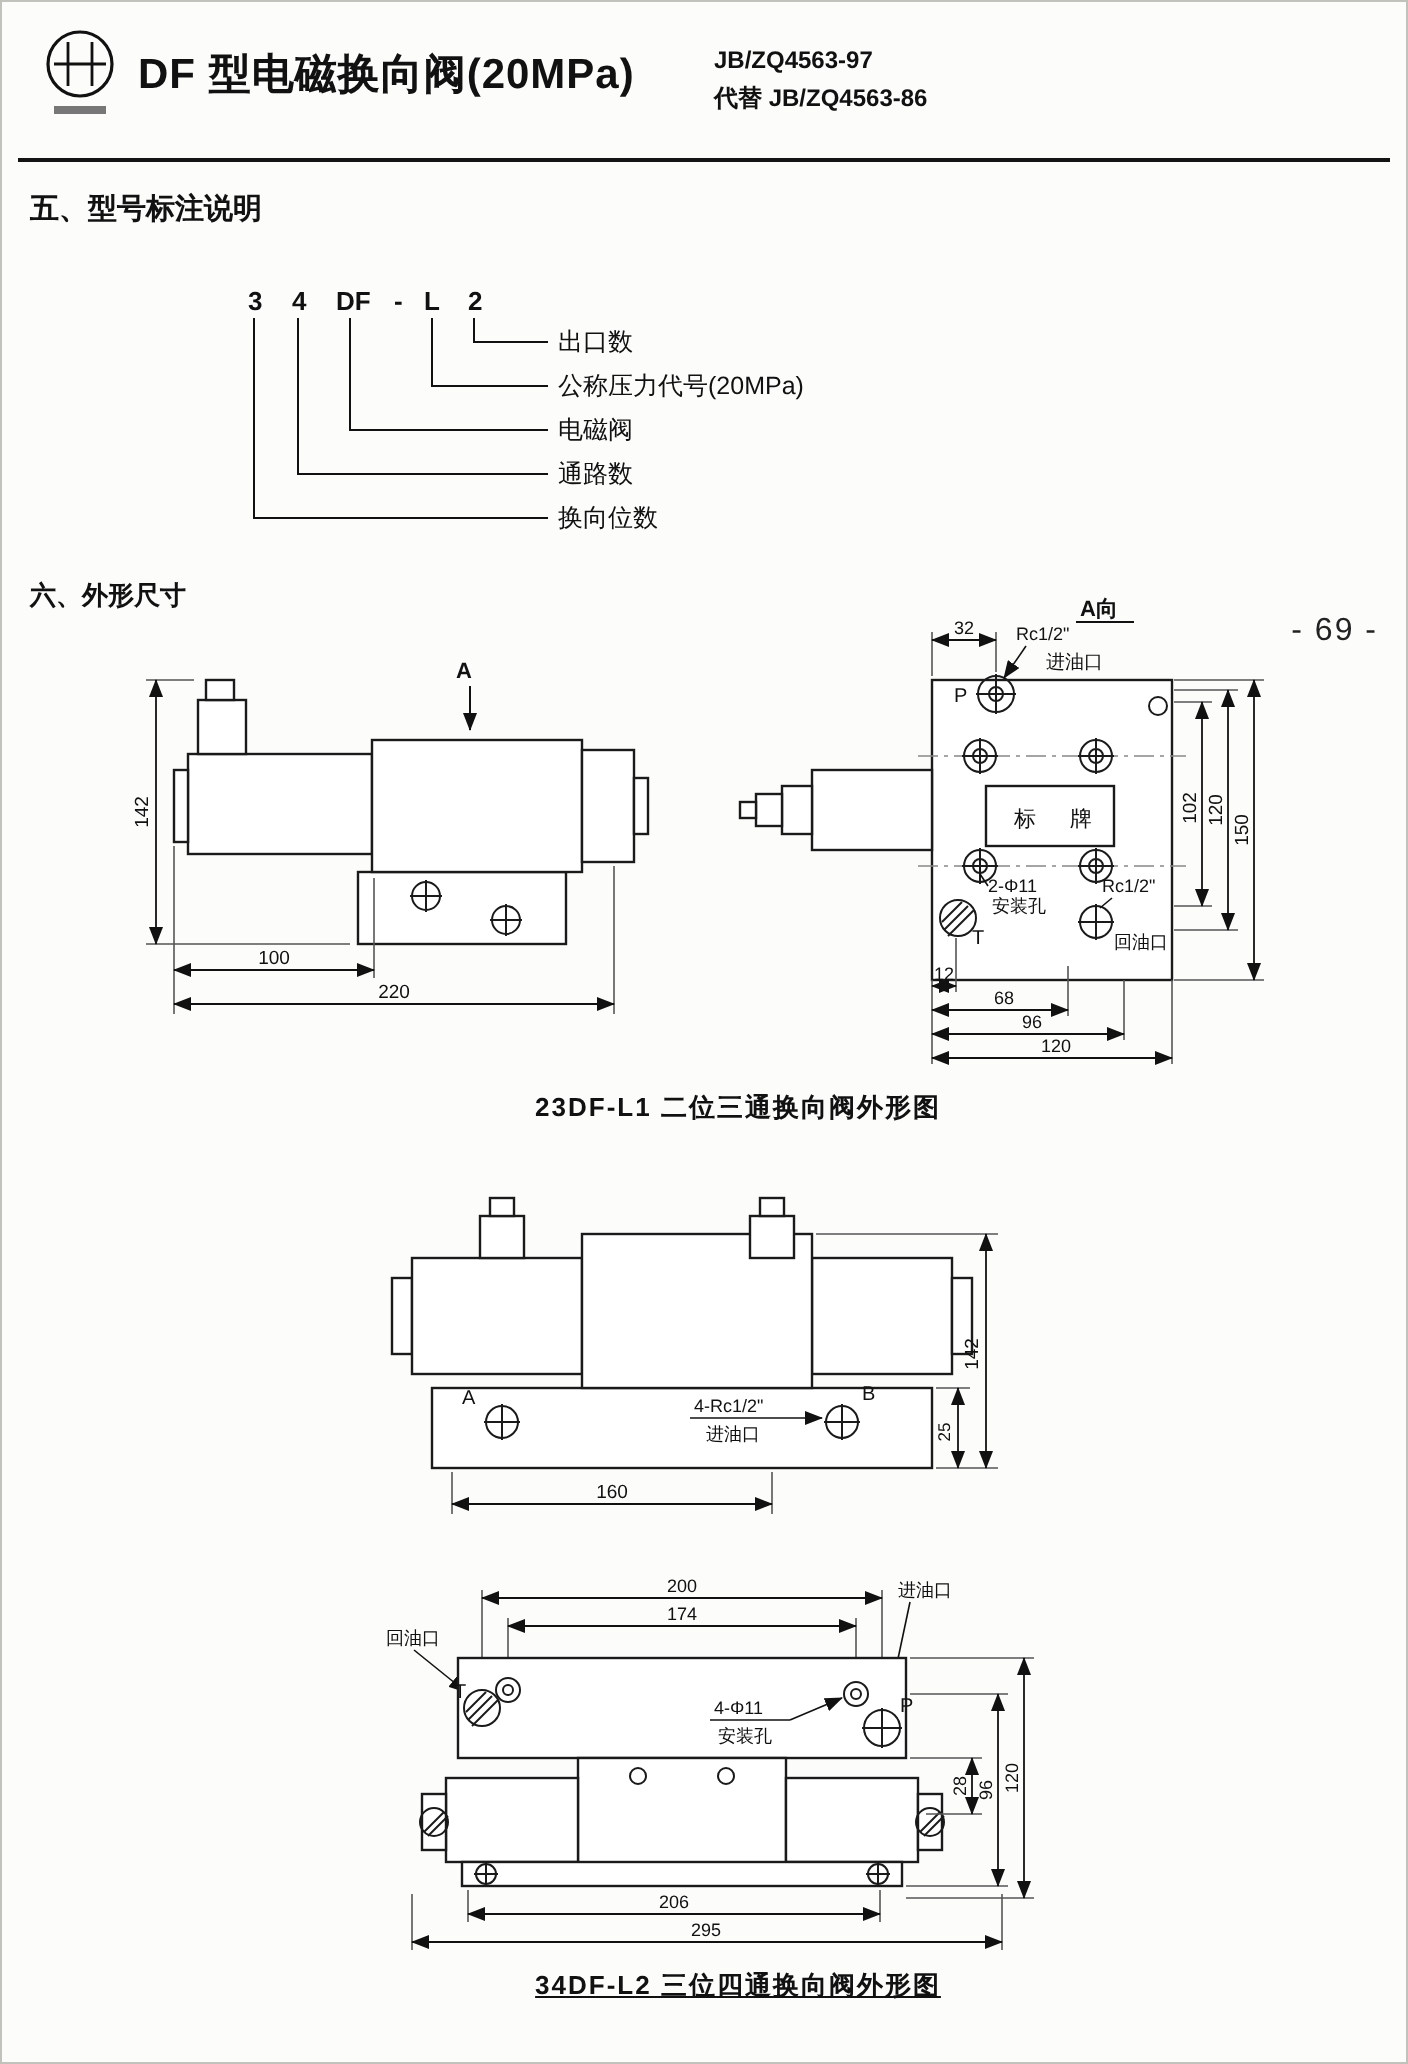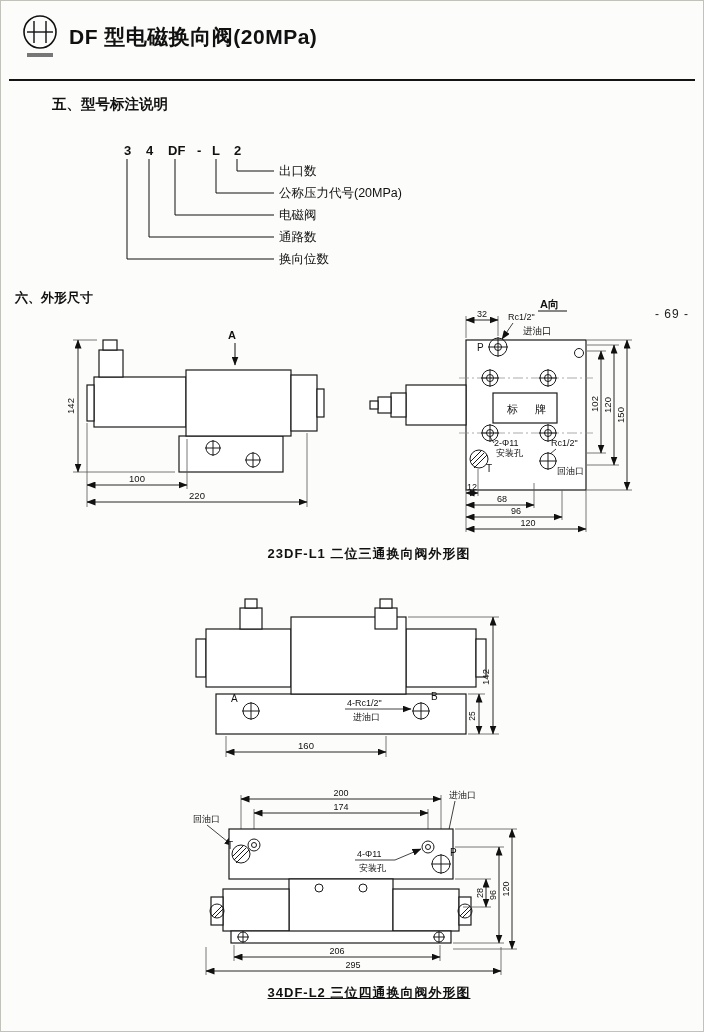--- a/index.html
+++ b/index.html
@@ -6,23 +6,23 @@
   html,body { background:#e9e9e5; }
   body { font-family:"Liberation Sans", sans-serif; color:#111; }
   .page { position:relative; width:704px; height:1032px; margin:0 auto; background:#fcfcfa; border:1px solid #c2c2bd; overflow:hidden; }
 
   .header { position:absolute; top:10px; left:16px; right:16px; height:62px; }
   .logo { position:absolute; left:2px; top:2px; }
   .title { position:absolute; left:52px; top:12px; font-size:21px; font-weight:bold; letter-spacing:0.5px; white-space:nowrap; }
   .standards { position:absolute; left:340px; top:10px; font-size:12px; font-weight:bold; line-height:1.55; white-space:nowrap; }
   .rule { position:absolute; top:78px; left:8px; right:8px; height:2px; background:#141414; }
 
-  .pageno { position:absolute; top:306px; right:14px; font-size:12px; color:#222; letter-spacing:1px; }
-
-  .h-model { position:absolute; top:94px; left:14px; font-size:14.5px; font-weight:bold;margin-left:37px; }
+  .pageno { position:absolute; top:306px; right:14px; font-size:16px; color:#222; letter-spacing:1px; }
+
+  .h-model { position:absolute; top:94px; left:14px; font-size:14.5px; font-weight:bold; }
   .h-dims  { position:absolute; top:288px; left:14px; font-size:13px; font-weight:bold; }
 
   .code-diagram { position:absolute; left:108px; top:136px; }
 
   .drawing { position:absolute; }
   .d1 { left:60px;  top:292px; }
   .d2 { left:180px; top:588px; }
   .d3 { left:190px; top:786px; }
   .drawing text, .code-diagram text { font-family:"Liberation Sans", sans-serif; fill:#111; }
 
@@ -37,20 +37,24 @@
 
   <div class="header">
     <svg class="logo" width="46" height="52" viewBox="0 0 46 52">
       <circle cx="21" cy="19" r="16" fill="none" stroke="#111" stroke-width="1.6"></circle>
       <line x1="15" y1="8" x2="15" y2="30" stroke="#111" stroke-width="1.4"></line>
       <line x1="27" y1="8" x2="27" y2="30" stroke="#111" stroke-width="1.4"></line>
       <line x1="8" y1="19" x2="34" y2="19" stroke="#111" stroke-width="1.4"></line>
       <rect x="8" y="40" width="26" height="4" fill="#777"></rect>
     </svg>
     <h1 class="title">DF 型电磁换向阀(20MPa)</h1>
+    <div class="standards">
+      <div>JB/ZQ4563-97</div>
+      <div>代替 JB/ZQ4563-86</div>
+    </div>
   </div>
   <div class="rule"></div>
   <div class="pageno">- 69 -</div>
 
   <h2 class="h-model">五、型号标注说明</h2>
 
   <svg class="code-diagram" width="330" height="140" viewBox="0 0 330 140">
     <g font-size="13" font-weight="bold">
       <text x="15" y="18">3</text>
       <text x="37" y="18">4</text>

